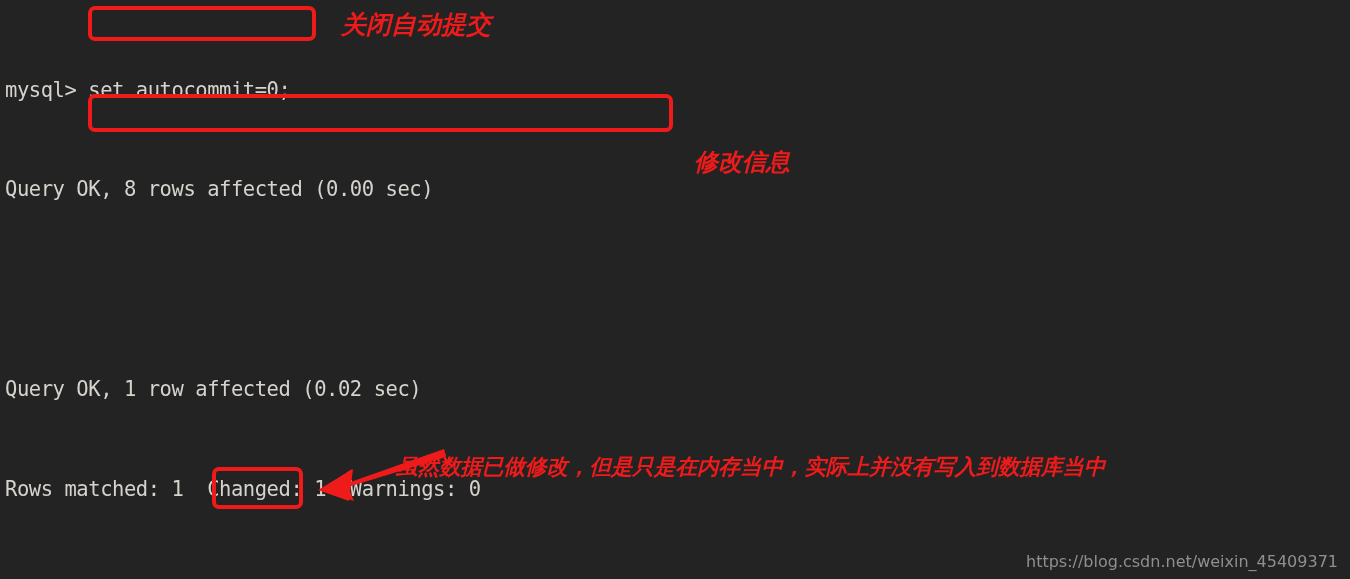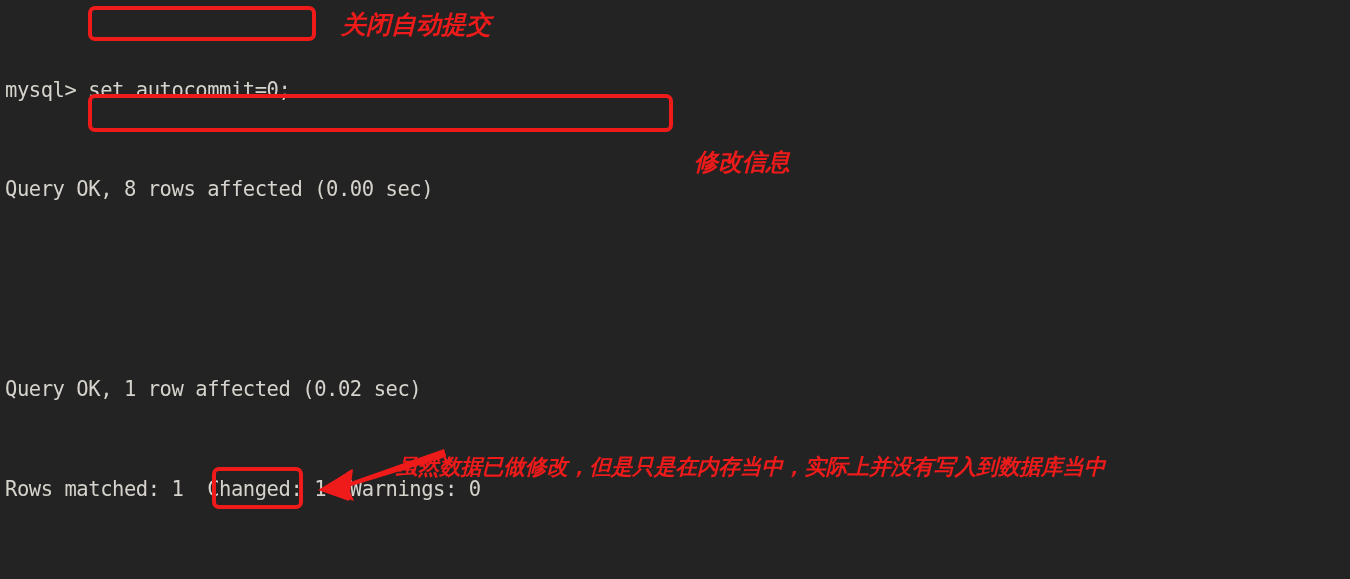--- a/index.html
+++ b/index.html
@@ -114,14 +114,15 @@
   <div class="note" id="note-autocommit">关闭自动提交</div>
   <div class="note" id="note-update">修改信息</div>
   <div class="note" id="note-memory">虽然数据已做修改，但是只是在内存当中，实际上并没有写入到数据库当中</div>
 
   <svg id="arrow-to-score" viewBox="0 0 140 62">
     <polygon points="138,6 36,42 46,26 14,47 48,58 42,44 140,14" fill="#ef1b1b"></polygon>
     <path d="M138 7 L40 43 L140 13 Z" fill="#ef1b1b"></path>
     <path d="M12 47 L47 26 L43 58 Z" fill="#ef1b1b"></path>
   </svg>
 
+  <div id="watermark">https://blog.csdn.net/weixin_45409371</div>
 
 </div>
 
 </body></html>

